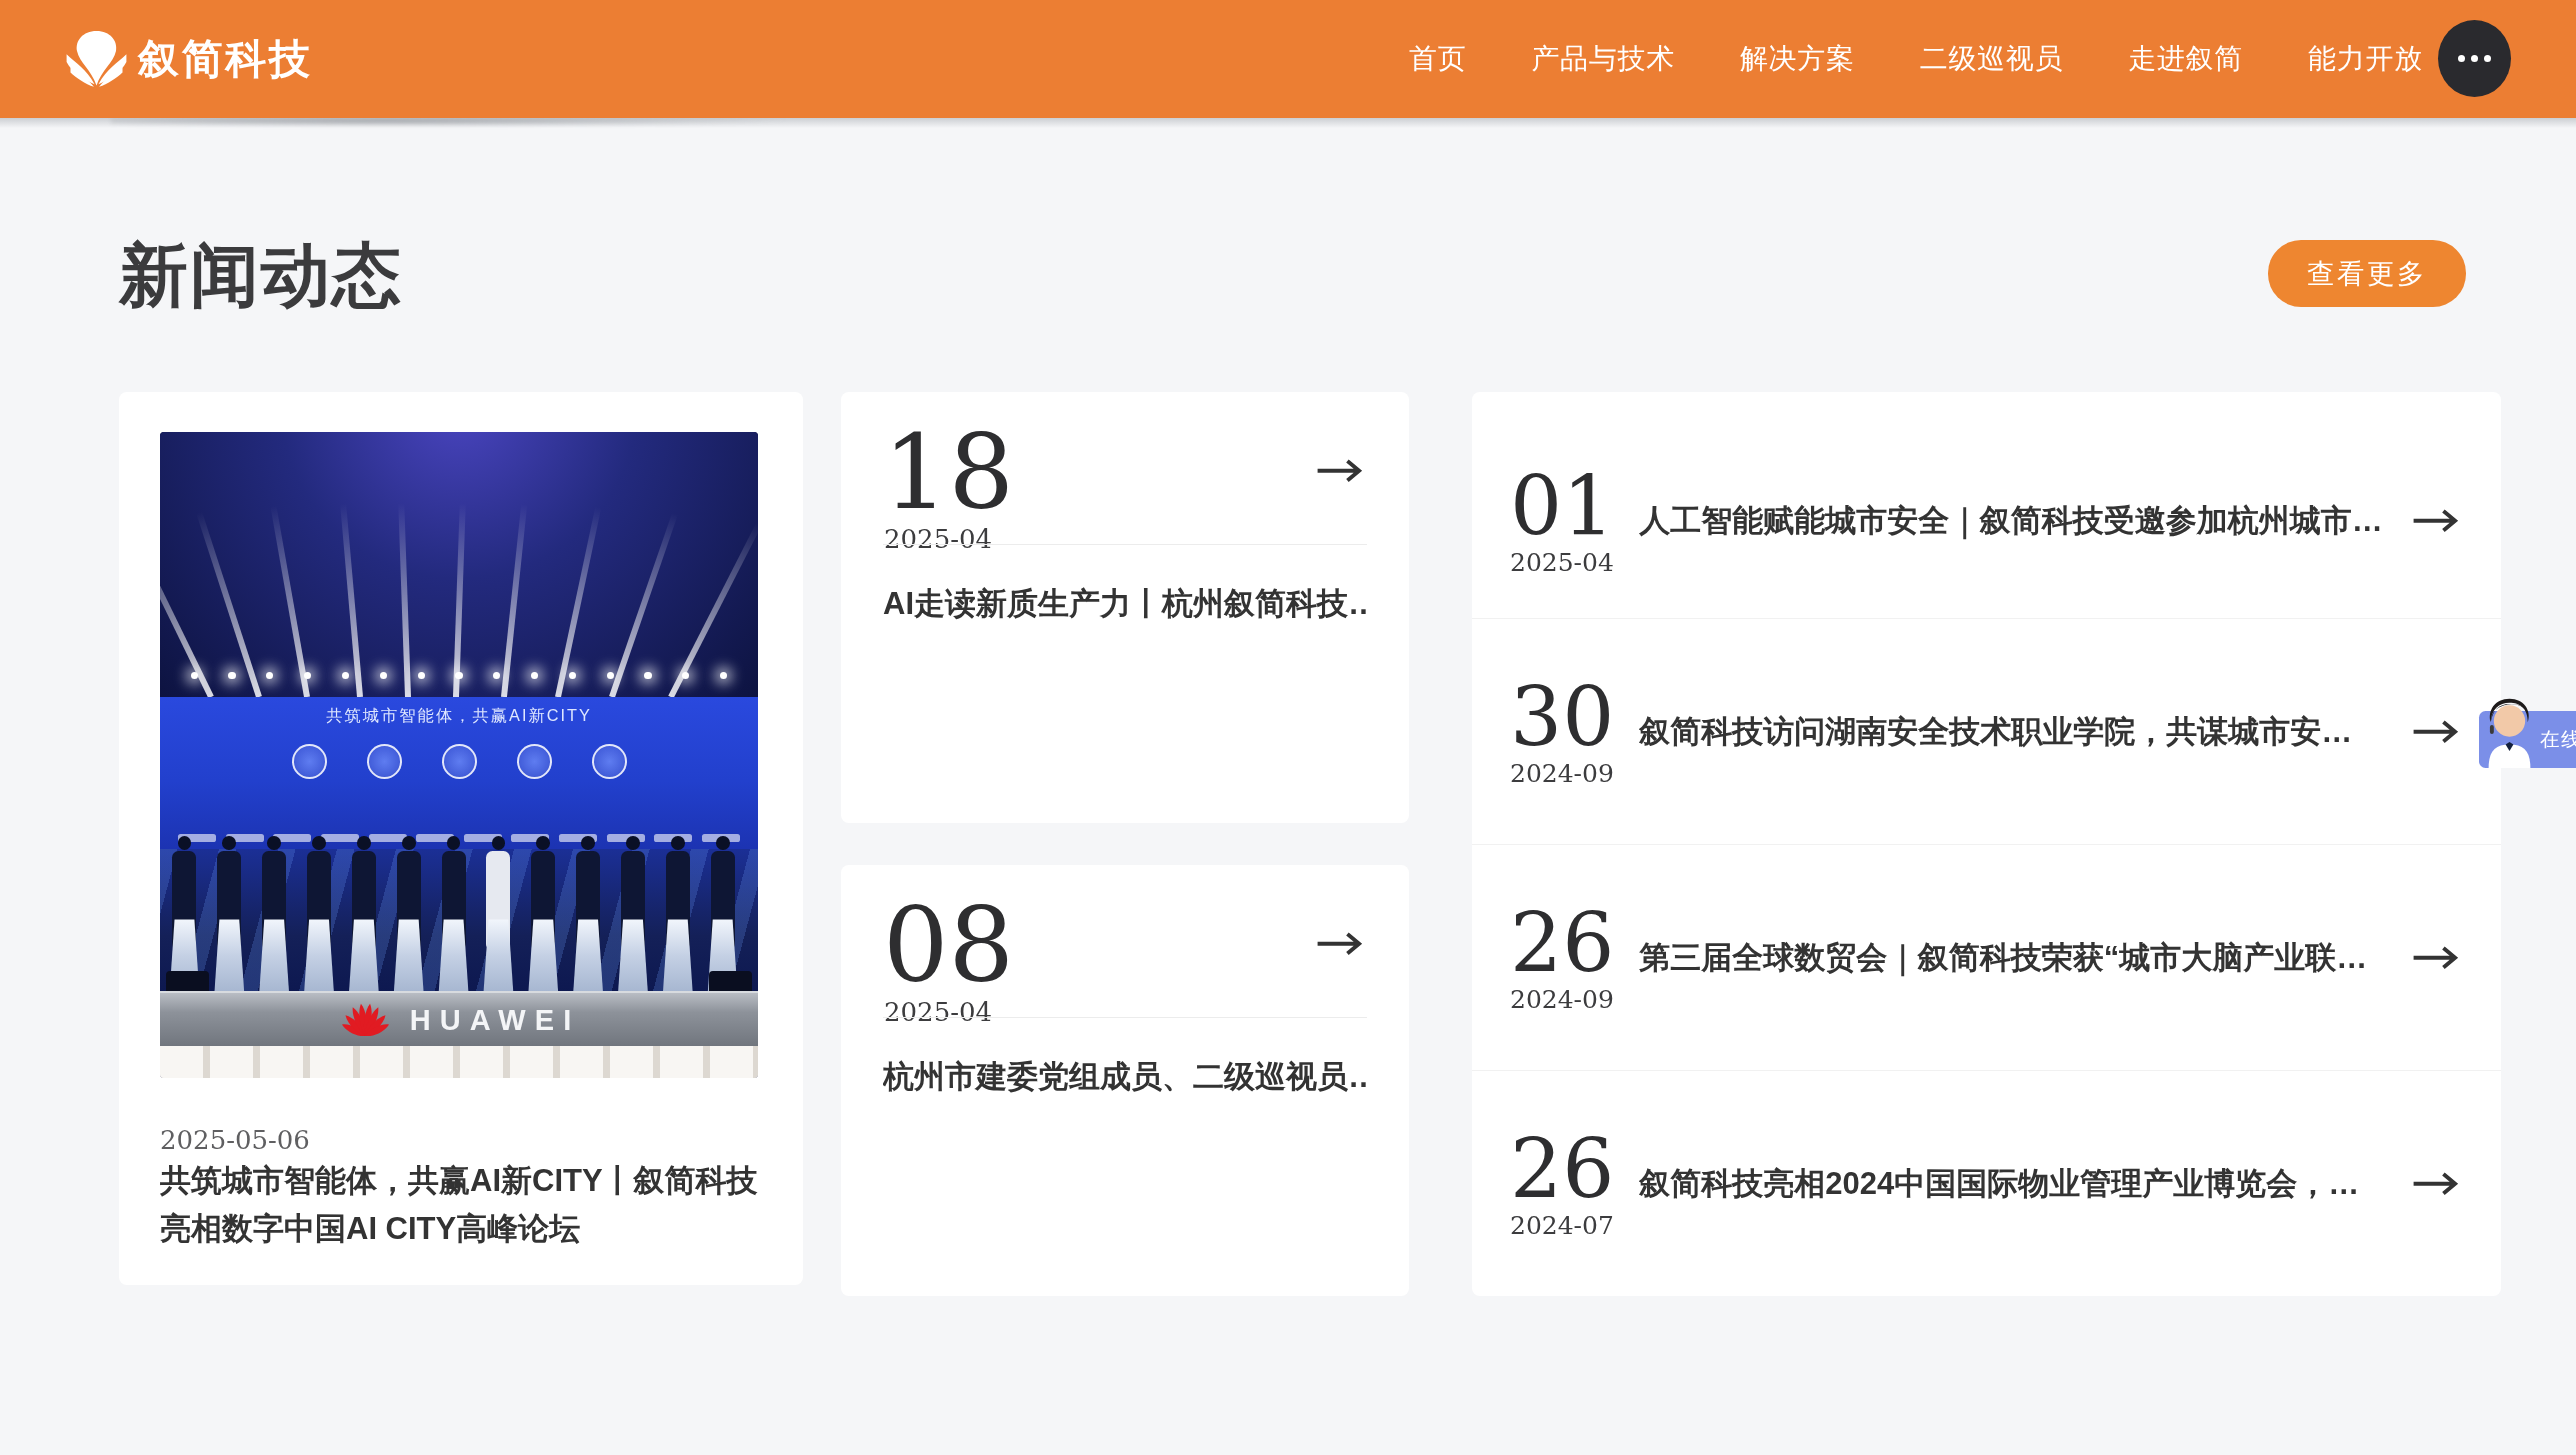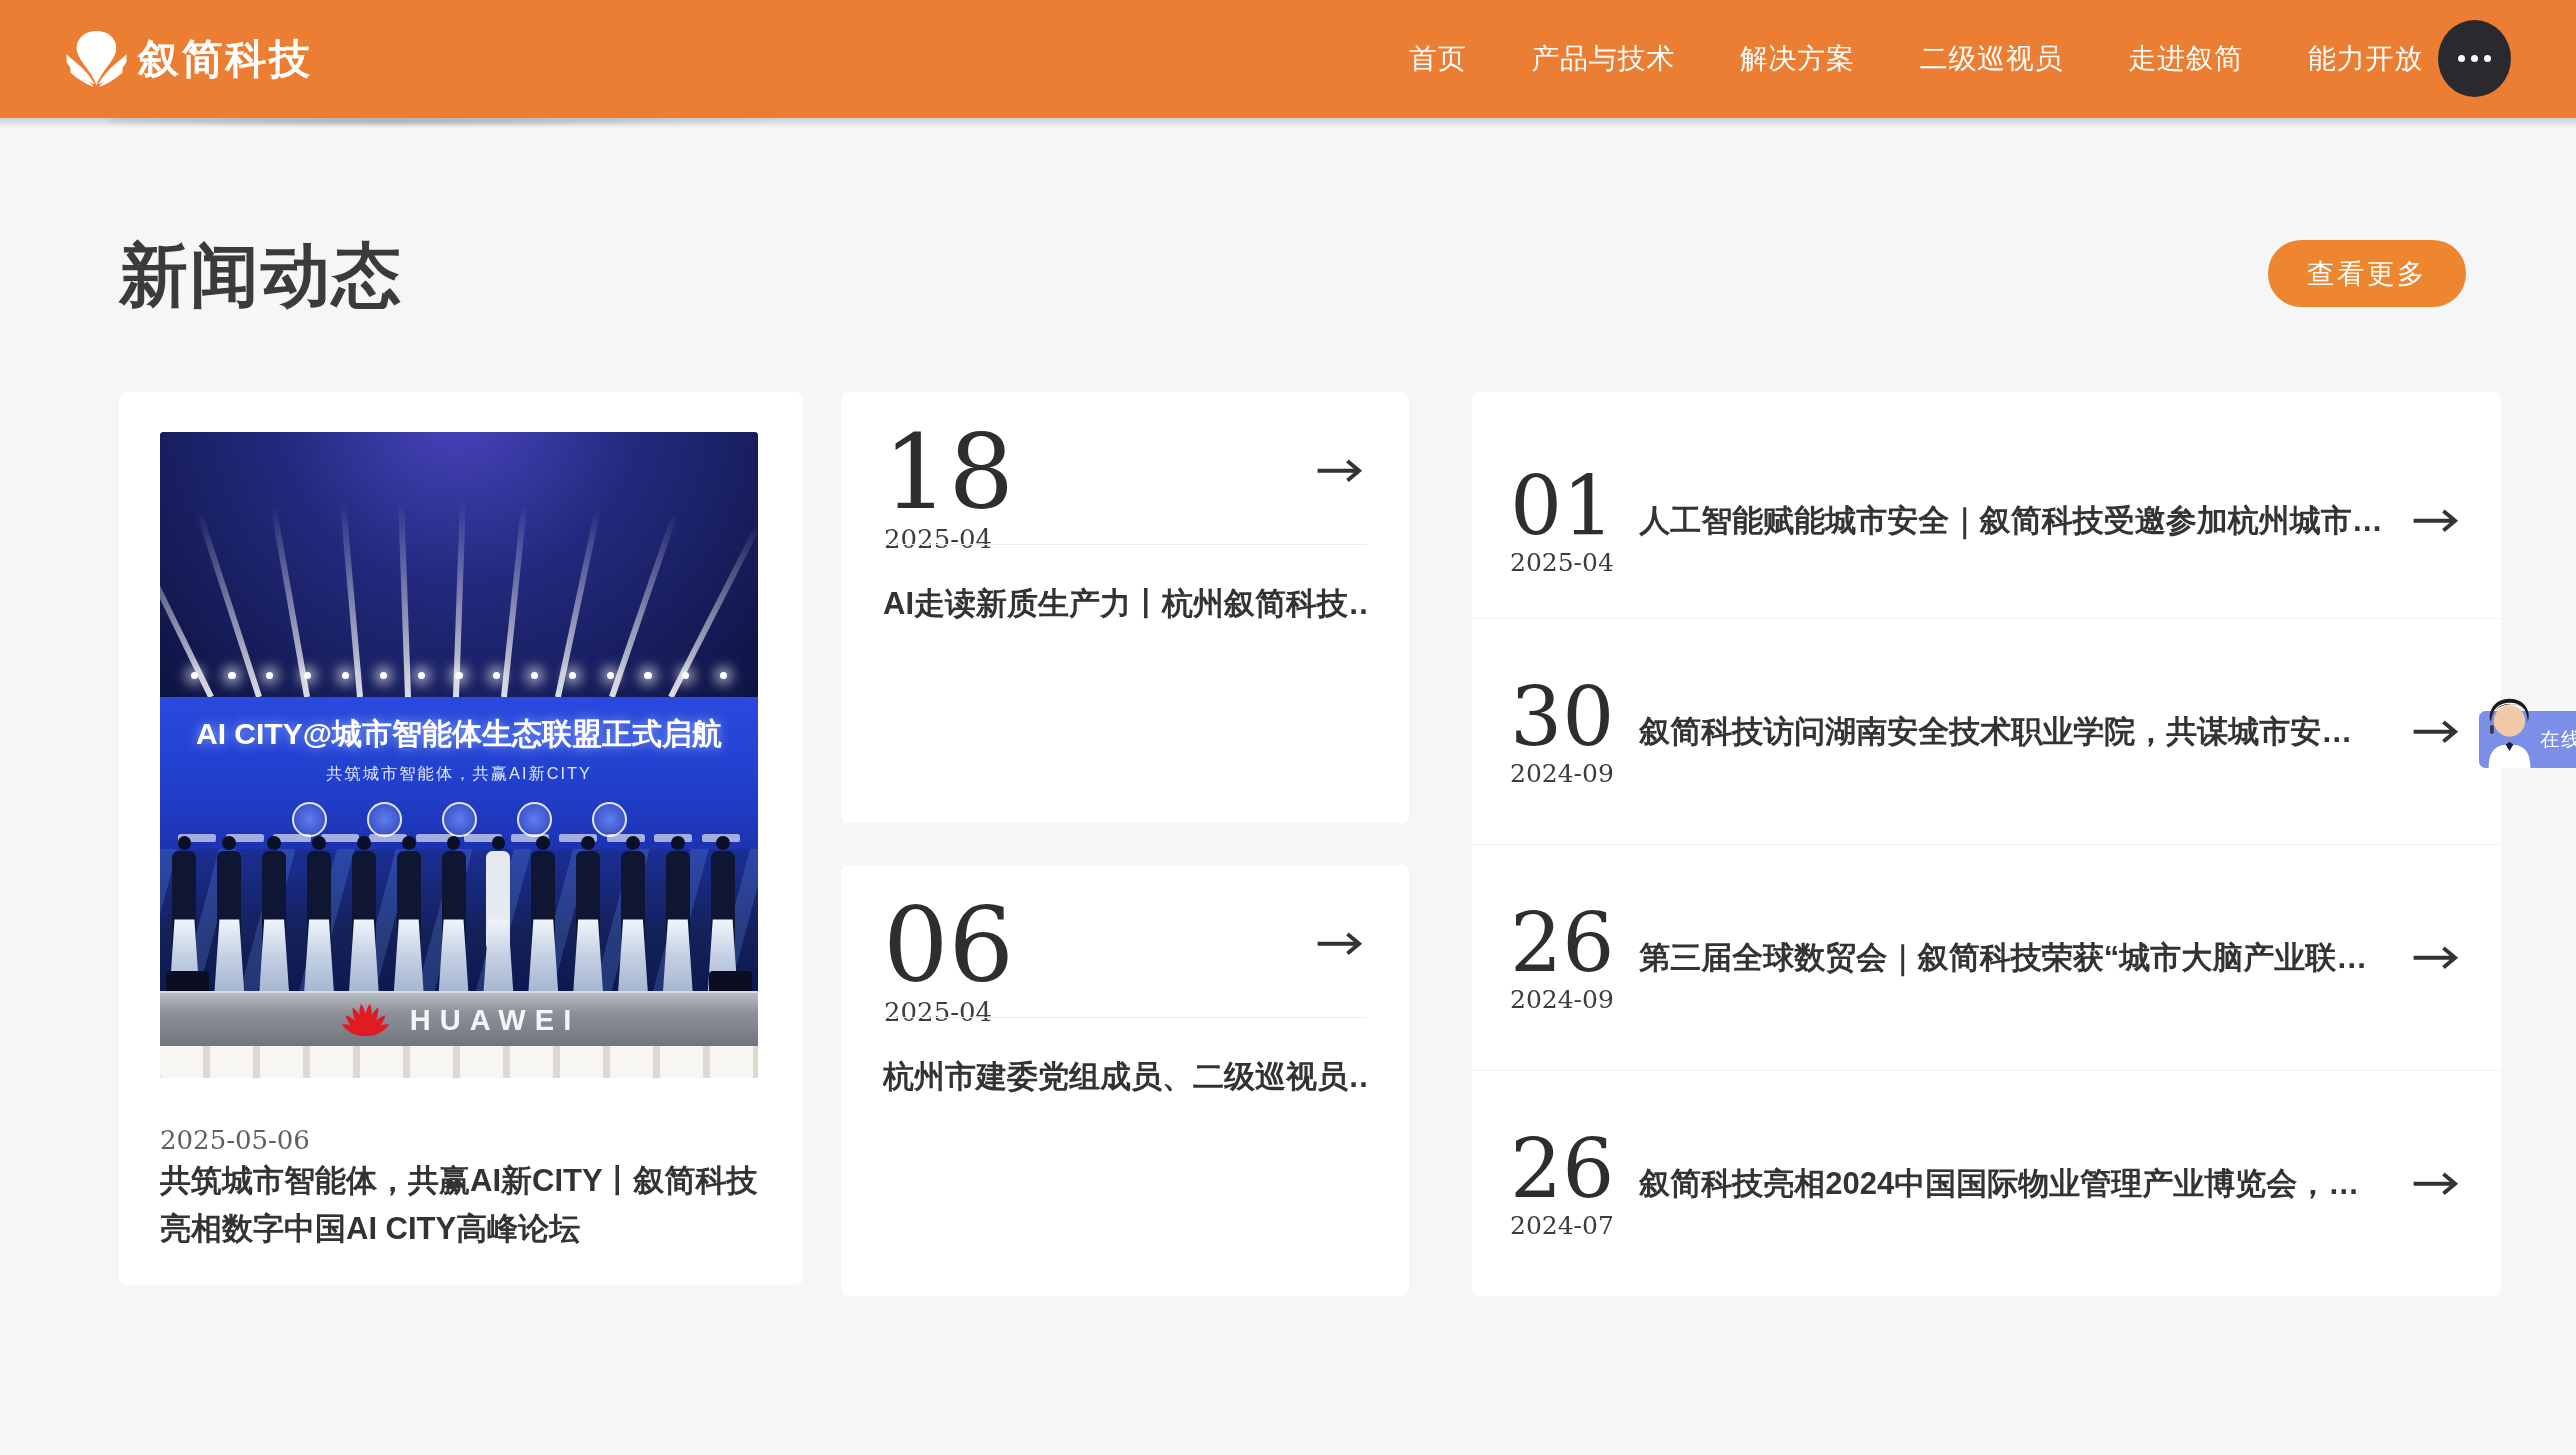--- a/index.html
+++ b/index.html
@@ -168,21 +168,20 @@
           <i></i>
           <i></i>
           <i></i>
           <i></i>
           <i></i>
           <i></i>
           <i></i>
           <i></i>
       </div>
       <div class="ph-screen">
-        <div class="ph-screen-title">AI CITY@城市智能体生态联盟正式启航</div>
         <div class="ph-screen-sub">共筑城市智能体，共赢AI新CITY</div>
         <div class="emblems">
             <i></i>
             <i></i>
             <i></i>
             <i></i>
             <i></i>
           </div>
         <div class="logo-strip">
           <i></i>
@@ -296,21 +295,21 @@
     <div class="m-arrow">
       <svg class="arrow-svg" viewBox="0 0 74 42">
           <path d="M4 21 H66 M50 6 L68 21 L50 36" stroke="#333" stroke-width="6" fill="none"></path>
         </svg>
     </div>
     <div class="m-divider"></div>
     <div class="m-title">AI走读新质生产力丨杭州叙简科技…</div>
   </div>
 
   <div class="card mid mid-b">
-    <div class="m-day">06</div>
+    <div class="m-day">08</div>
     <div class="m-month">2025-04</div>
     <div class="m-arrow">
       <svg class="arrow-svg" viewBox="0 0 74 42">
           <path d="M4 21 H66 M50 6 L68 21 L50 36" stroke="#333" stroke-width="6" fill="none"></path>
         </svg>
     </div>
     <div class="m-divider"></div>
     <div class="m-title">杭州市建委党组成员、二级巡视员…</div>
   </div>
 

